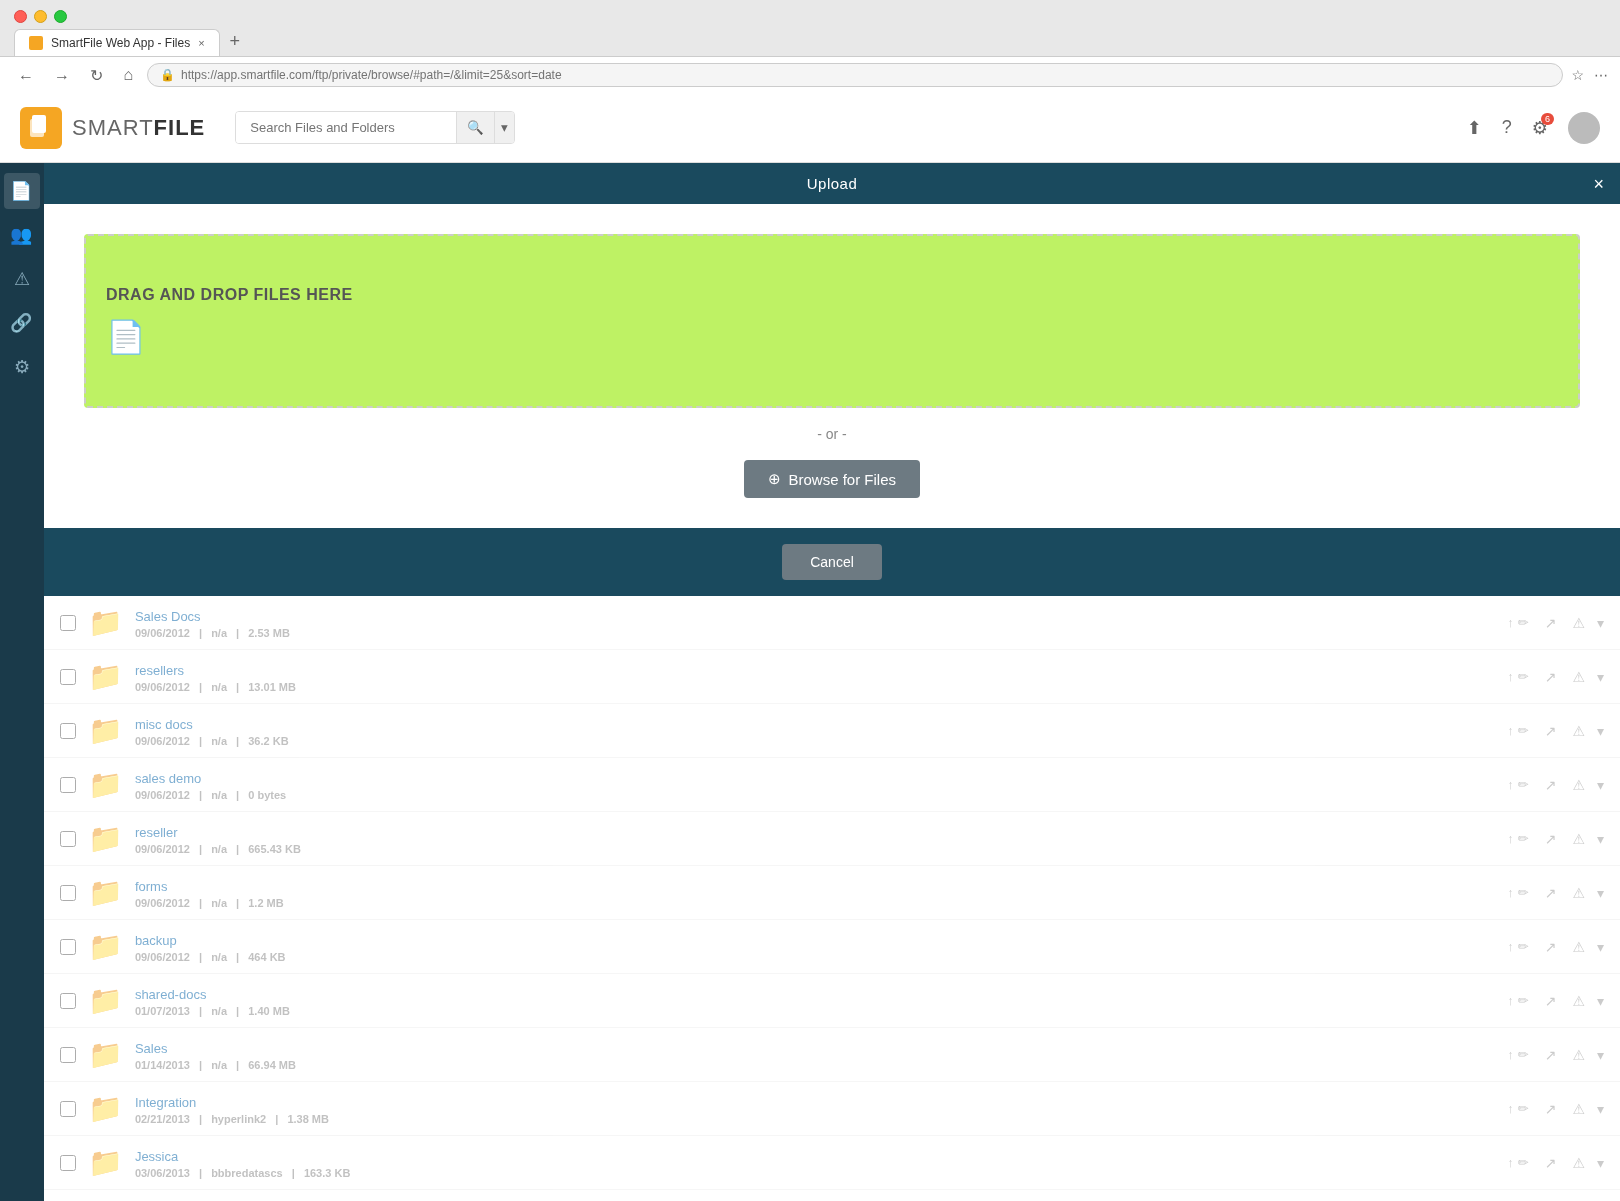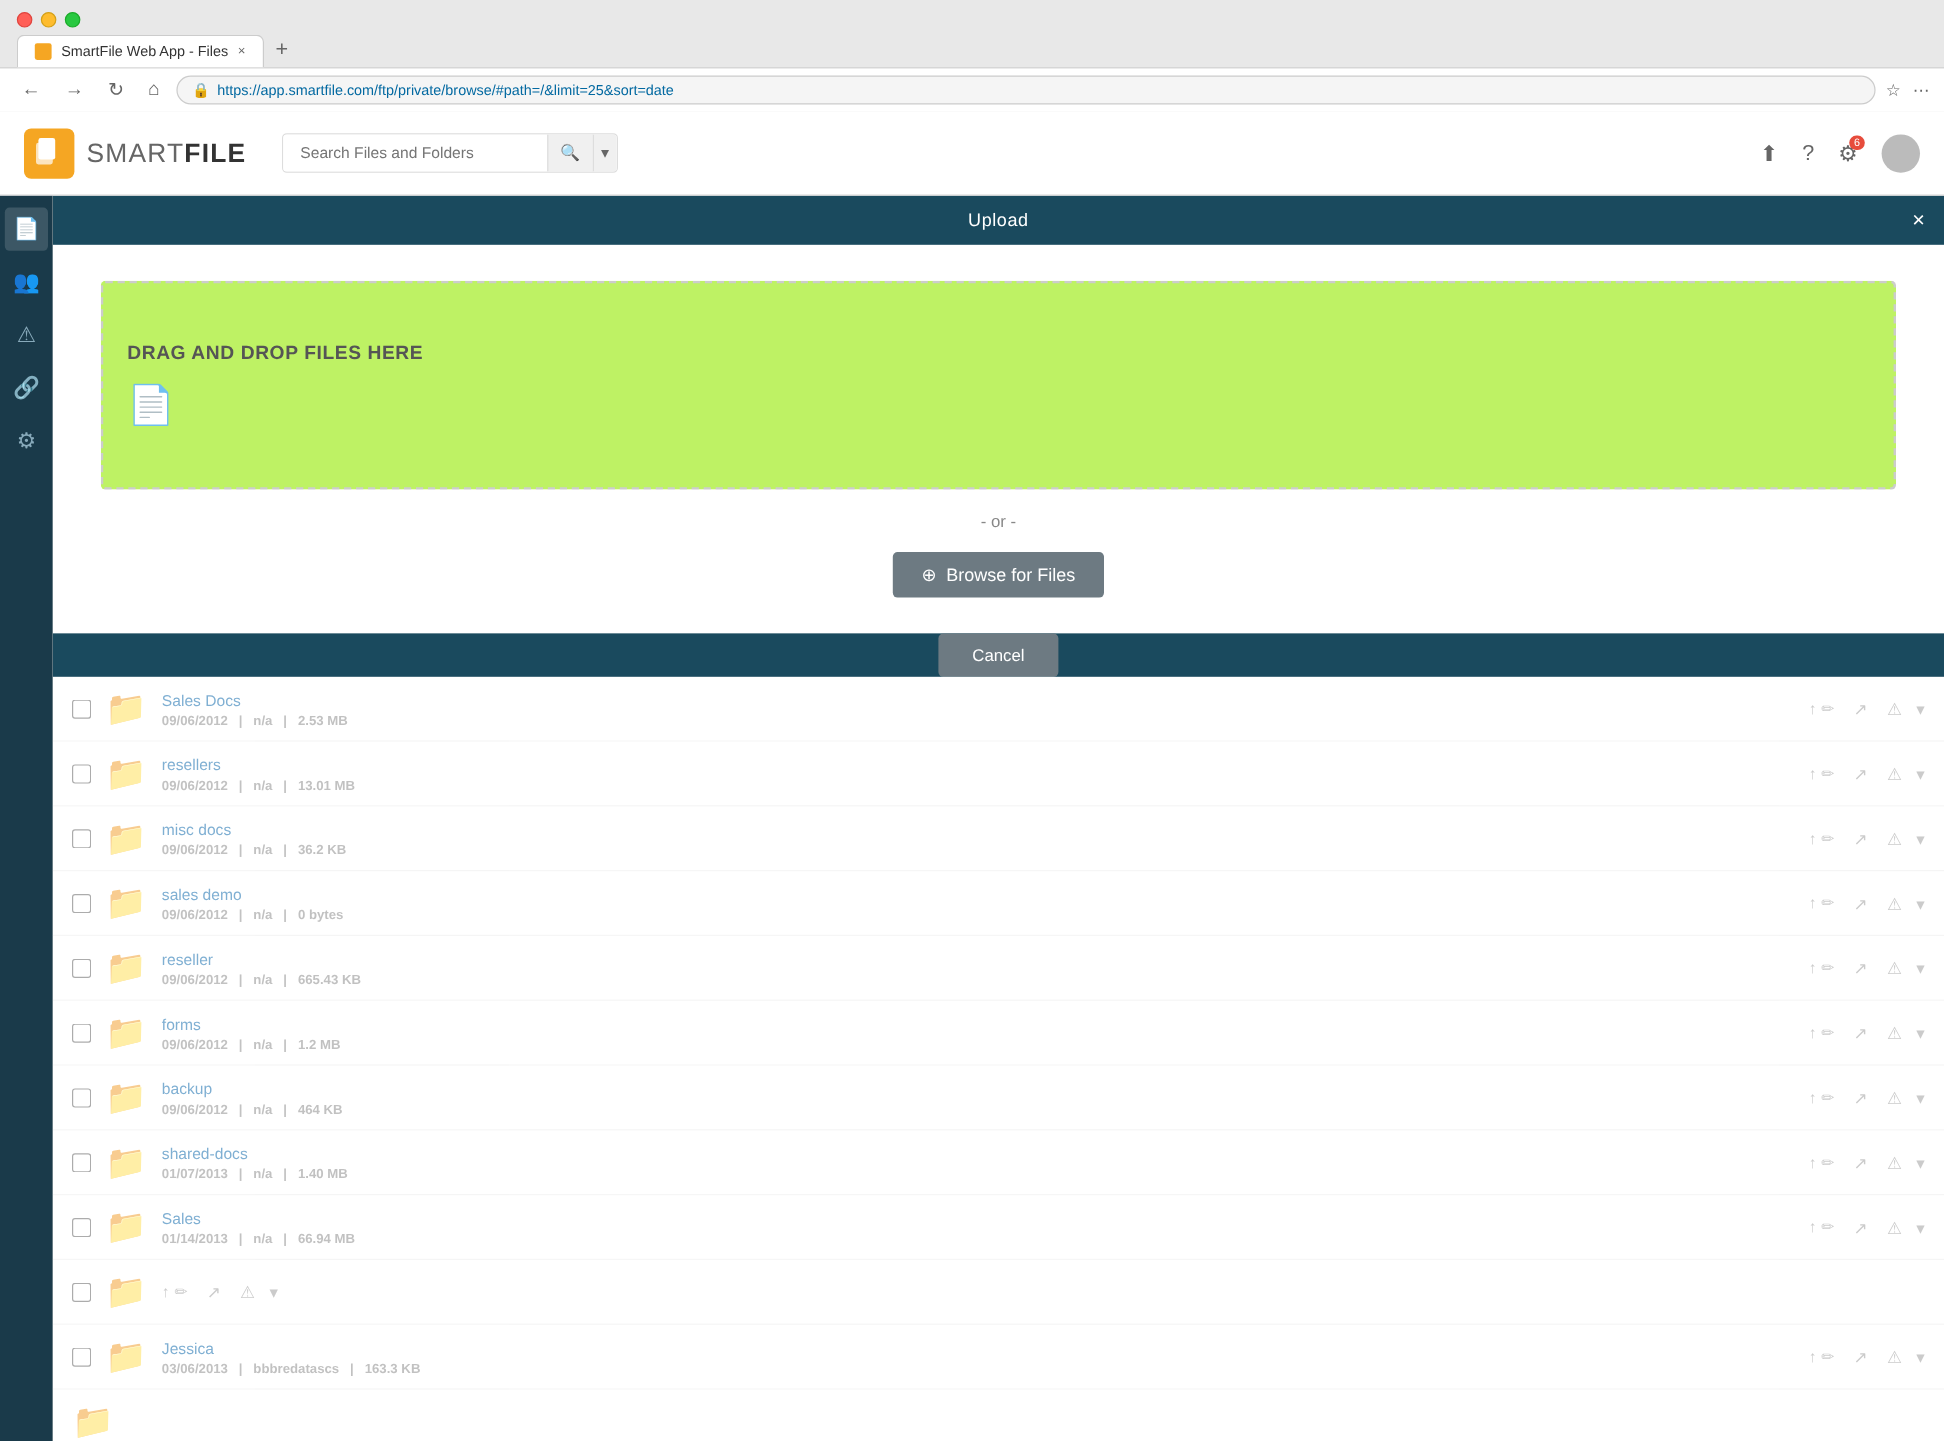--- a/index.html
+++ b/index.html
@@ -18,21 +18,21 @@
     .tab.active { background: #ffffff; }
     .tab-favicon { width: 14px; height: 14px; background: #f5a623; border-radius: 2px; }
     .tab-close { margin-left: auto; color: #666; font-size: 11px; cursor: pointer; }
     .new-tab-btn { background: none; border: none; font-size: 18px; color: #666; cursor: pointer; padding: 0 6px 4px; }
 
     .address-bar { background: #fff; border-top: 1px solid #ccc; display: flex; align-items: center; padding: 6px 12px; gap: 8px; }
     .nav-btn { background: none; border: none; color: #666; font-size: 16px; cursor: pointer; padding: 2px 6px; }
     .nav-btn:disabled { color: #bbb; }
     .url-bar { flex: 1; display: flex; align-items: center; background: #f5f5f5; border: 1px solid #ccc; border-radius: 16px; padding: 4px 12px; gap: 6px; }
     .url-lock { color: #4caf50; font-size: 12px; }
-    .url-text { font-size: 12px; color: #0369a1; flex: 1; }
+    .url-text { font-size: 12px; color: #737373; flex: 1; }
     .address-actions { display: flex; gap: 10px; align-items: center; color: #666; font-size: 14px; }
 
     
     .app-container { display: flex; flex-direction: column; height: calc(1201px - 74px); }
 
     
     .app-header { background: #fff; border-bottom: 1px solid #ddd; display: flex; align-items: center; padding: 0 20px; height: 70px; }
     .logo { display: flex; align-items: center; gap: 10px; margin-right: 30px; }
     .logo-icon { width: 42px; height: 42px; background: #f5a623; border-radius: 6px; display: flex; align-items: center; justify-content: center; }
     .logo-icon svg { fill: #fff; }
@@ -72,21 +72,21 @@
     .modal-body { background: #fff; margin: 0; padding: 30px 40px; }
 
     .drop-zone { border: 2px dashed #ccc; border-radius: 4px; padding: 50px 20px; text-align: left; background: #bef264; }
     .drop-zone-text { font-size: 16px; color: #555; font-weight: 600; letter-spacing: 0.5px; margin-bottom: 14px; }
     .drop-zone-icon { font-size: 32px; color: #666; }
 
     .or-divider { text-align: center; padding: 18px; color: #888; font-size: 14px; }
 
     .browse-btn { display: flex; align-items: center; gap: 8px; margin: 0 auto; background: #6d7a82; color: #fff; border: none; border-radius: 4px; padding: 10px 24px; font-size: 15px; cursor: pointer; }
 
-    .modal-footer { background: #1a4a5e; text-align: center; }
+    .modal-footer { background: #1a4a5e; padding: 16px; text-align: center; }
     .cancel-btn { background: #6d7a82; color: #fff; border: none; border-radius: 4px; padding: 10px 28px; font-size: 14px; cursor: pointer; }
 
     
     .file-list { background: #fff; margin: 0; }
 
     .file-row { display: flex; align-items: center; padding: 10px 16px; border-bottom: 1px solid #f0f0f0; gap: 12px; opacity: 0.6; }
 
     .file-checkbox { width: 16px; height: 16px; cursor: pointer; flex-shrink: 0; }
     .folder-icon { font-size: 28px; color: #f5a623; flex-shrink: 0; }
     .file-info { flex: 1; min-width: 0; }
@@ -416,20 +416,30 @@
       </div>
       <div class="file-row-actions">
         <span class="row-action-btn">↗</span>
         <span class="row-action-btn">⚠</span>
         <span class="row-dropdown">▾</span>
       </div>
     </div>
             <div class="file-row">
       <input type="checkbox" class="file-checkbox" style="">
       <span class="folder-icon">📁</span>
+      <div class="file-info">
+        <a class="file-name" href="#">Integration</a>
+        <div class="file-meta">
+          <span>02/21/2013</span>
+          <span>|</span>
+          <span>hyperlink2</span>
+          <span>|</span>
+          <span>1.38 MB</span>
+        </div>
+      </div>
       <div class="file-actions-inline">
         <span>↑</span>
         <span>✏</span>
       </div>
       <div class="file-row-actions">
         <span class="row-action-btn">↗</span>
         <span class="row-action-btn">⚠</span>
         <span class="row-dropdown">▾</span>
       </div>
     </div>

